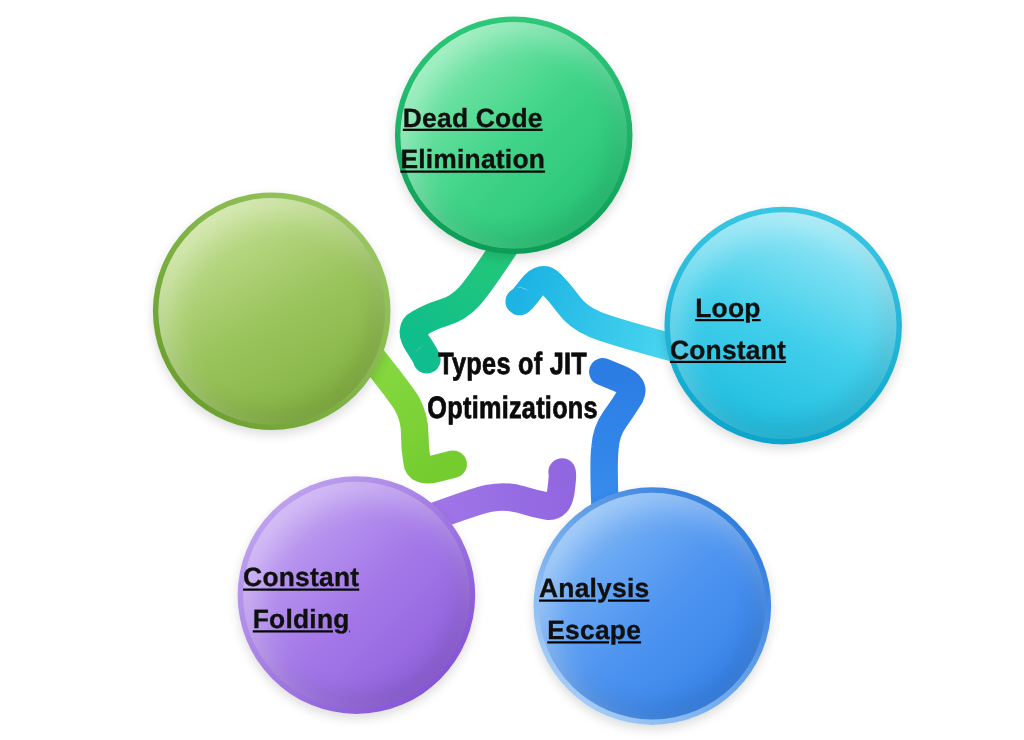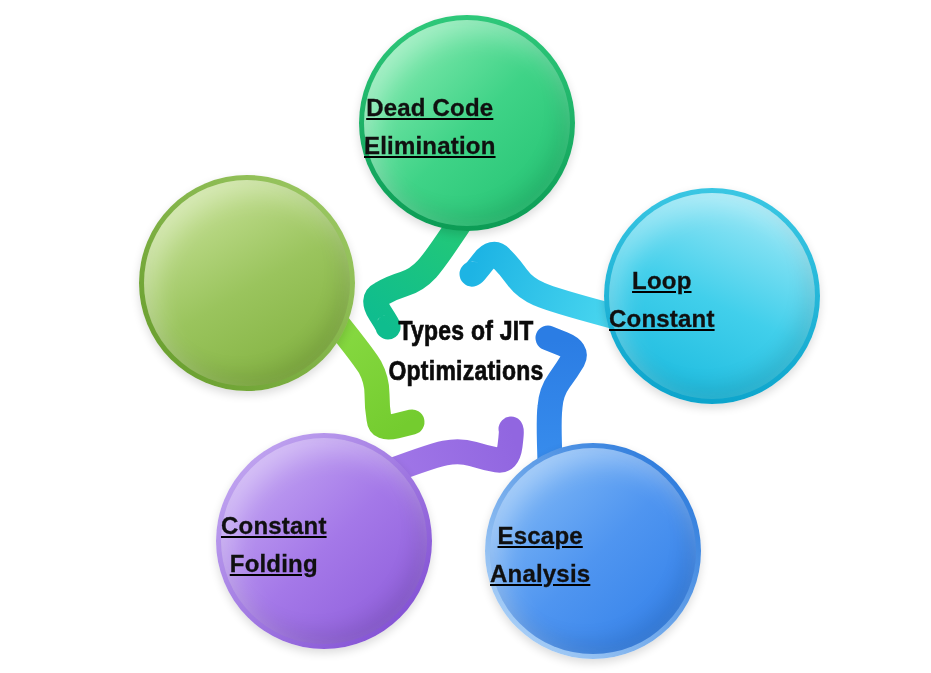--- a/index.html
+++ b/index.html
@@ -92,22 +92,22 @@
       <div class="label">
         <div>Loop</div>
         <div>Constant</div>
       </div>
     </div>
   </div>
 
   <div class="circle n2" style="--c1: #8fc3f8; --c2: #4f95f0; --c3: #2e7de8; --rim1: #bcdcfb; --rim2: #1a6ed8; --r1: #3a8fee; --r2: #2b7de4;">
     <div class="body">
       <div class="label">
+        <div>Analysis</div>
         <div>Escape</div>
-        <div>Analysis</div>
       </div>
     </div>
   </div>
 
   <div class="circle n3" style="--c1: #cdb3f6; --c2: #a478e8; --c3: #8a58d8; --rim1: #c9b0f4; --rim2: #7a45d0; --r1: #a379e9; --r2: #9166e0;">
     <div class="body">
       <div class="label">
         <div>Constant</div>
         <div>Folding</div>
       </div>

